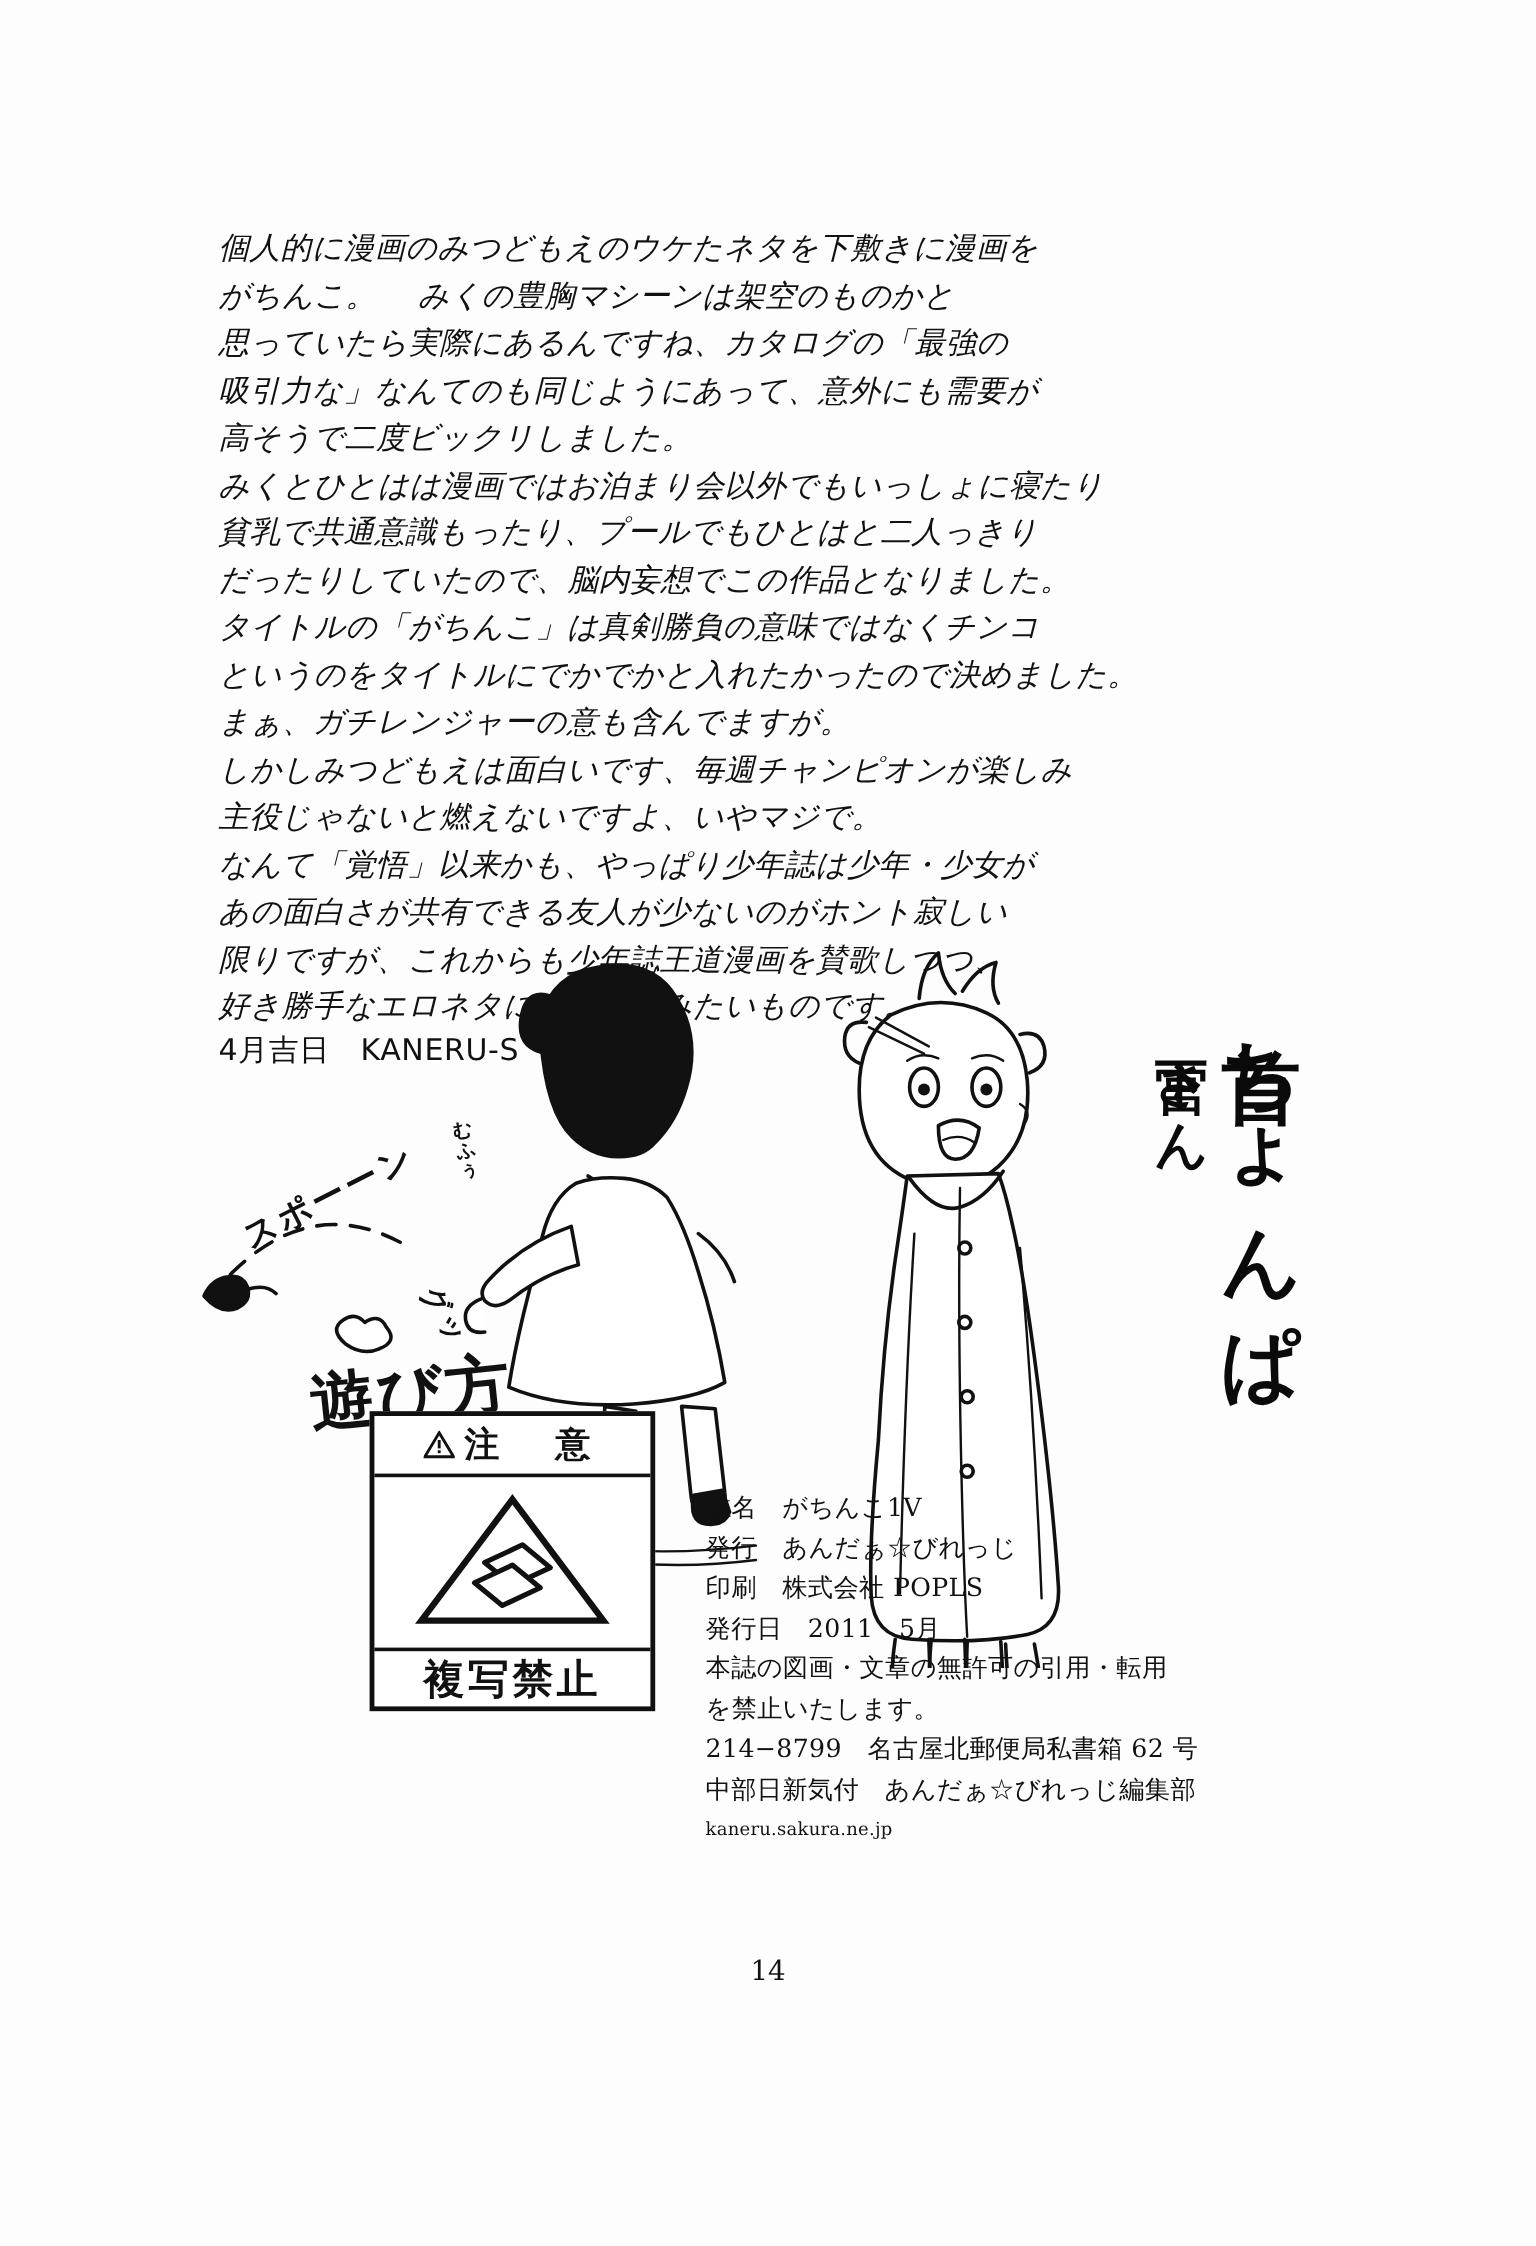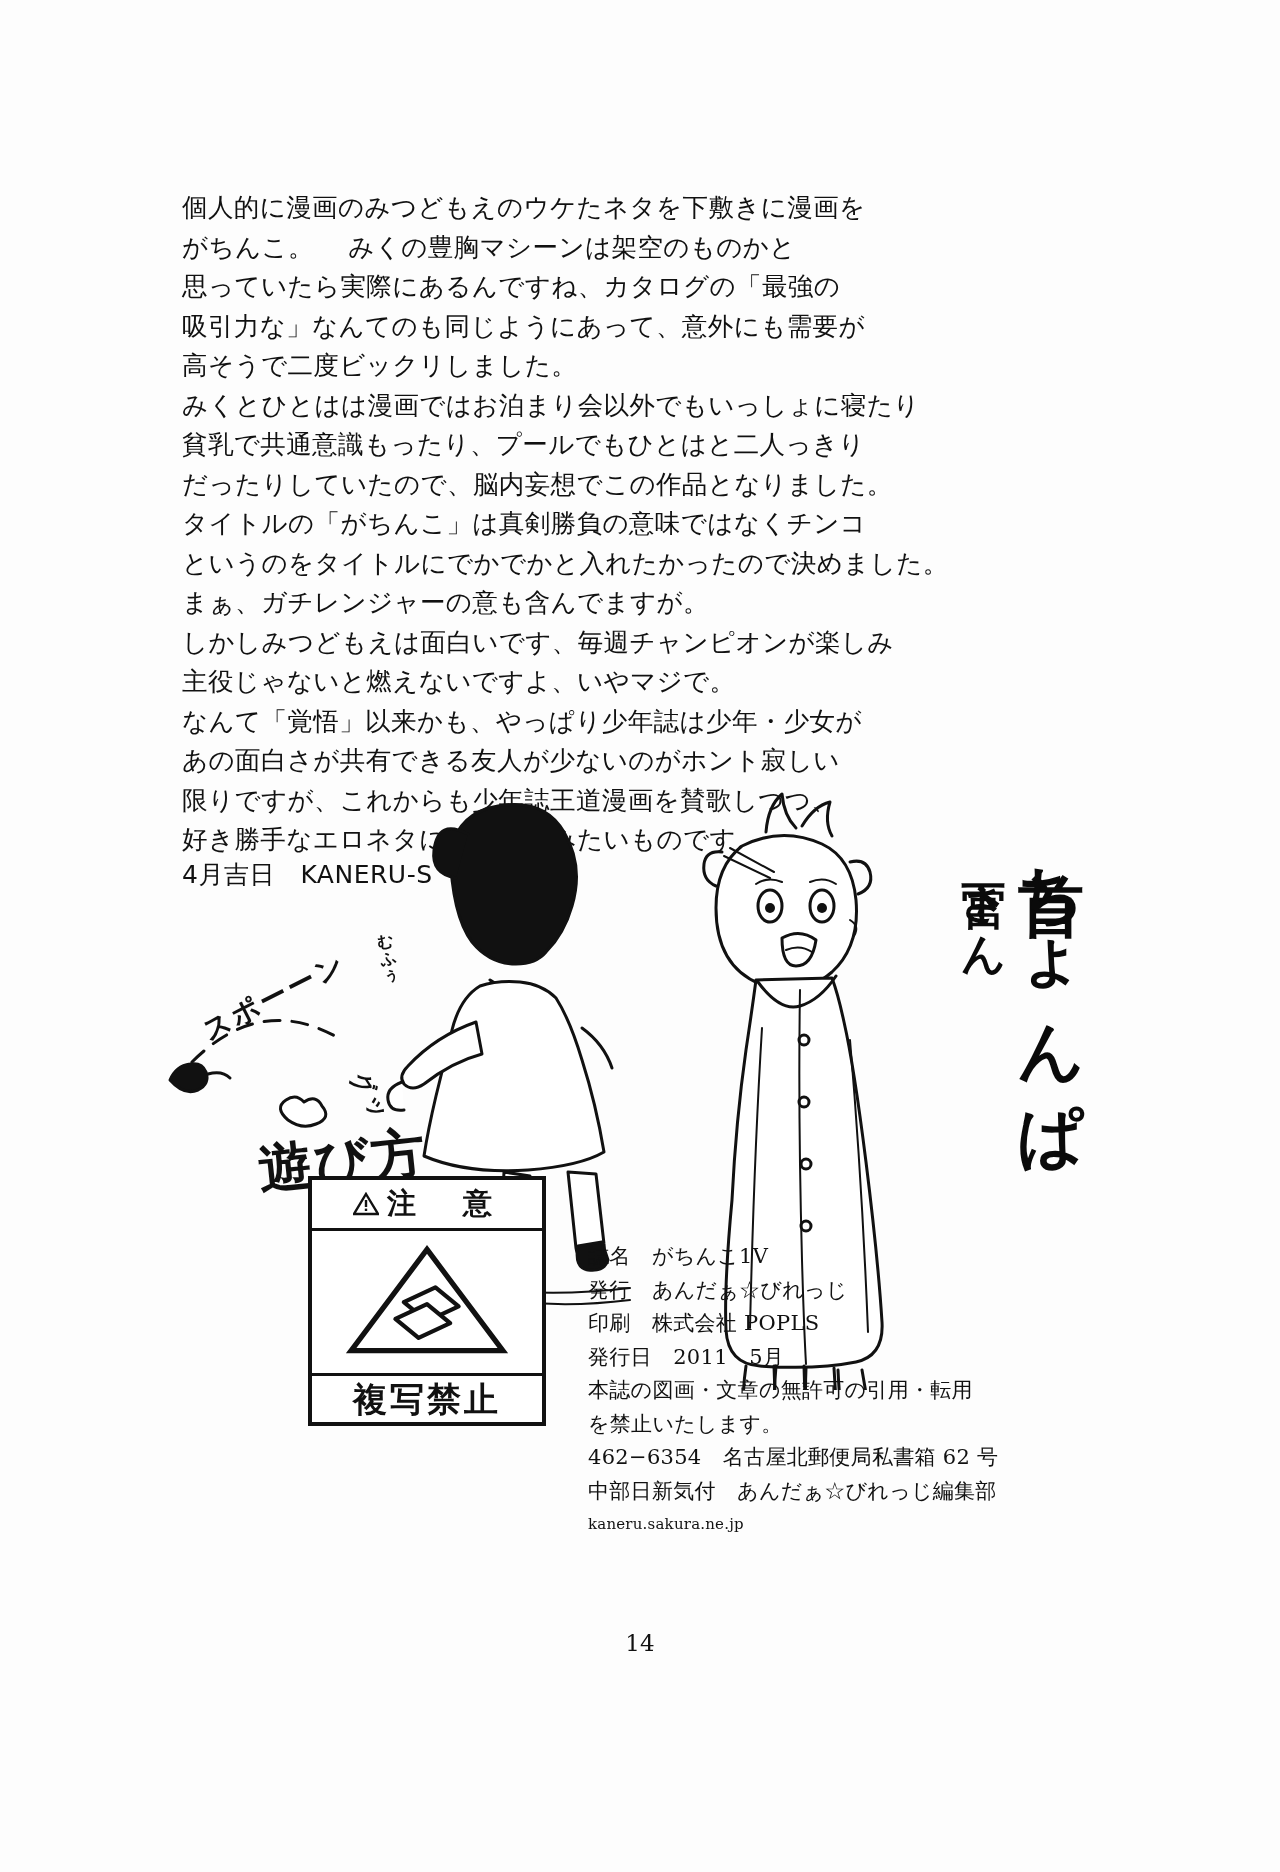--- a/index.html
+++ b/index.html
@@ -28,20 +28,21 @@
     top: 188px;
     width: 920px;
   }
   .afterword p {
     margin: 0;
     font-size: 25.5px;
     line-height: 39.5px;
     letter-spacing: 0.4px;
     white-space: pre;
     font-family: "DejaVu Sans", sans-serif;
+    font-style: italic;
   }
 
   
   .signature {
     position: absolute;
     left: 182px;
     top: 858px;
     font-size: 25px;
     letter-spacing: 0.5px;
     white-space: pre;
@@ -350,20 +351,20 @@
     <div class="wbot">複写禁止</div>
   </div>
 
   <div class="colophon">
     <div>誌名　がちんこ1Ⅴ</div>
     <div>発行　あんだぁ☆びれっじ</div>
     <div>印刷　株式会社 POPLS</div>
     <div>発行日　2011　5月</div>
     <div>本誌の図画・文章の無許可の引用・転用</div>
     <div>を禁止いたします。</div>
-    <div>462−6354　名古屋北郵便局私書箱 62 号</div>
+    <div>214−8799　名古屋北郵便局私書箱 62 号</div>
     <div>中部日新気付　あんだぁ☆びれっじ編集部</div>
     <div class="url">kaneru.sakura.ne.jp</div>
   </div>
 
   <div class="pagenum">14</div>
 
 </div>
 
 </body></html>

